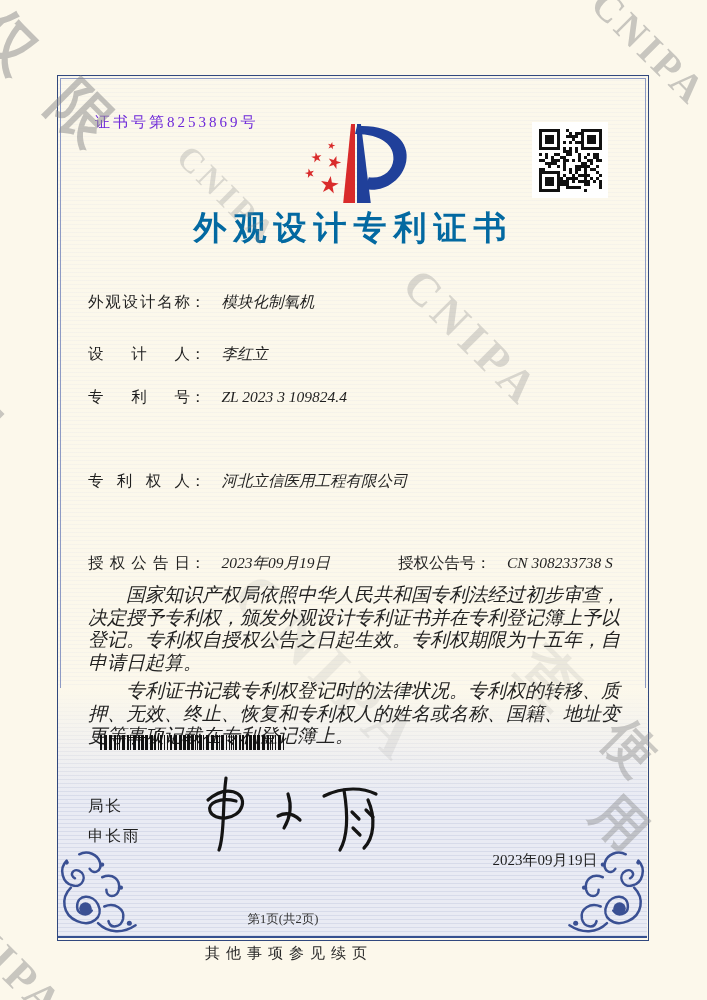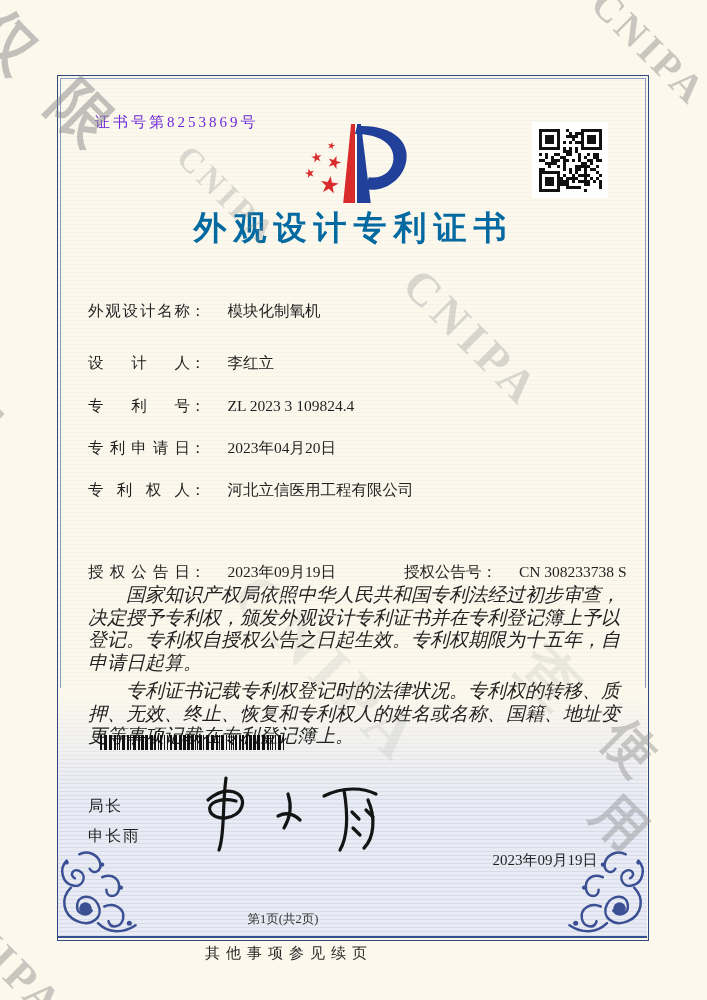--- a/index.html
+++ b/index.html
@@ -32,22 +32,22 @@
   .flourish.left{left:-2px;}
   .flourish.right{right:-2px; transform:scaleX(-1);}
   
   .cert-no{position:absolute; left:95px; top:113px; font-size:15px; letter-spacing:3px; color:#6d28d9;}
   .logo{position:absolute; left:292px; top:116px; width:128px; height:94px;}
   .qr-box{position:absolute; left:532px; top:122px; width:76px; height:76px; background:#fff; display:flex; align-items:center; justify-content:center;}
   .title{position:absolute; left:0; top:206px; width:707px; text-align:center;
     font-size:33px; font-weight:bold; letter-spacing:7px; color:#0369a1;}
   
   .field{position:absolute; left:88px; font-size:15.5px; white-space:nowrap;}
-  .field .lbl{display:inline-block; width:102px; text-align:justify; text-align-last:justify; vertical-align:bottom;margin-top:9px;}
-  .field .val{margin-left:22px;}
+  .field .lbl{display:inline-block; width:102px; text-align:justify; text-align-last:justify; vertical-align:bottom;}
+  .field .val{margin-left:16px;font-style:italic;}
   .grant2{margin-left:64px;}
   .grant2 .lbl{width:auto; text-align-last:auto;}
   
   .body-text{position:absolute; left:88px; top:584px; width:536px;
     font-size:19px; line-height:22.5px; font-style:italic; color:#222;}
   .body-text p{margin:0 0 6px 0; text-indent:2em;}
   
   .barcode{position:absolute; left:100px; top:735px; width:188px; height:15px;}
   .signer-title{position:absolute; left:88px; top:796px; font-size:15.5px; letter-spacing:2px;}
   .signer-name{position:absolute; left:88px; top:826px; font-size:15.5px; letter-spacing:2px;}
@@ -349,23 +349,20 @@
 
   <div class="field" style="top:292px">
     <span class="lbl">外观设计名称</span><span>：</span><span class="val">模块化制氧机</span>
   </div>
   <div class="field" style="top:344px">
     <span class="lbl">设计人</span><span>：</span><span class="val">李红立</span>
   </div>
   <div class="field" style="top:387px">
     <span class="lbl">专利号</span><span>：</span><span class="val">ZL 2023 3 109824.4</span>
   </div>
-  <div class="field" style="top:429px">
-    <span class="lbl">专利申请日</span><span>：</span><span class="val">2023年04月20日</span>
-  </div>
   <div class="field" style="top:471px">
     <span class="lbl">专利权人</span><span>：</span><span class="val">河北立信医用工程有限公司</span>
   </div>
   <div class="field" style="top:553px">
     <span class="lbl">授权公告日</span><span>：</span><span class="val">2023年09月19日</span>
     <span class="grant2">
       <span class="lbl">授权公告号</span><span>：</span><span class="val">CN 308233738 S</span>
     </span>
   </div>
 

